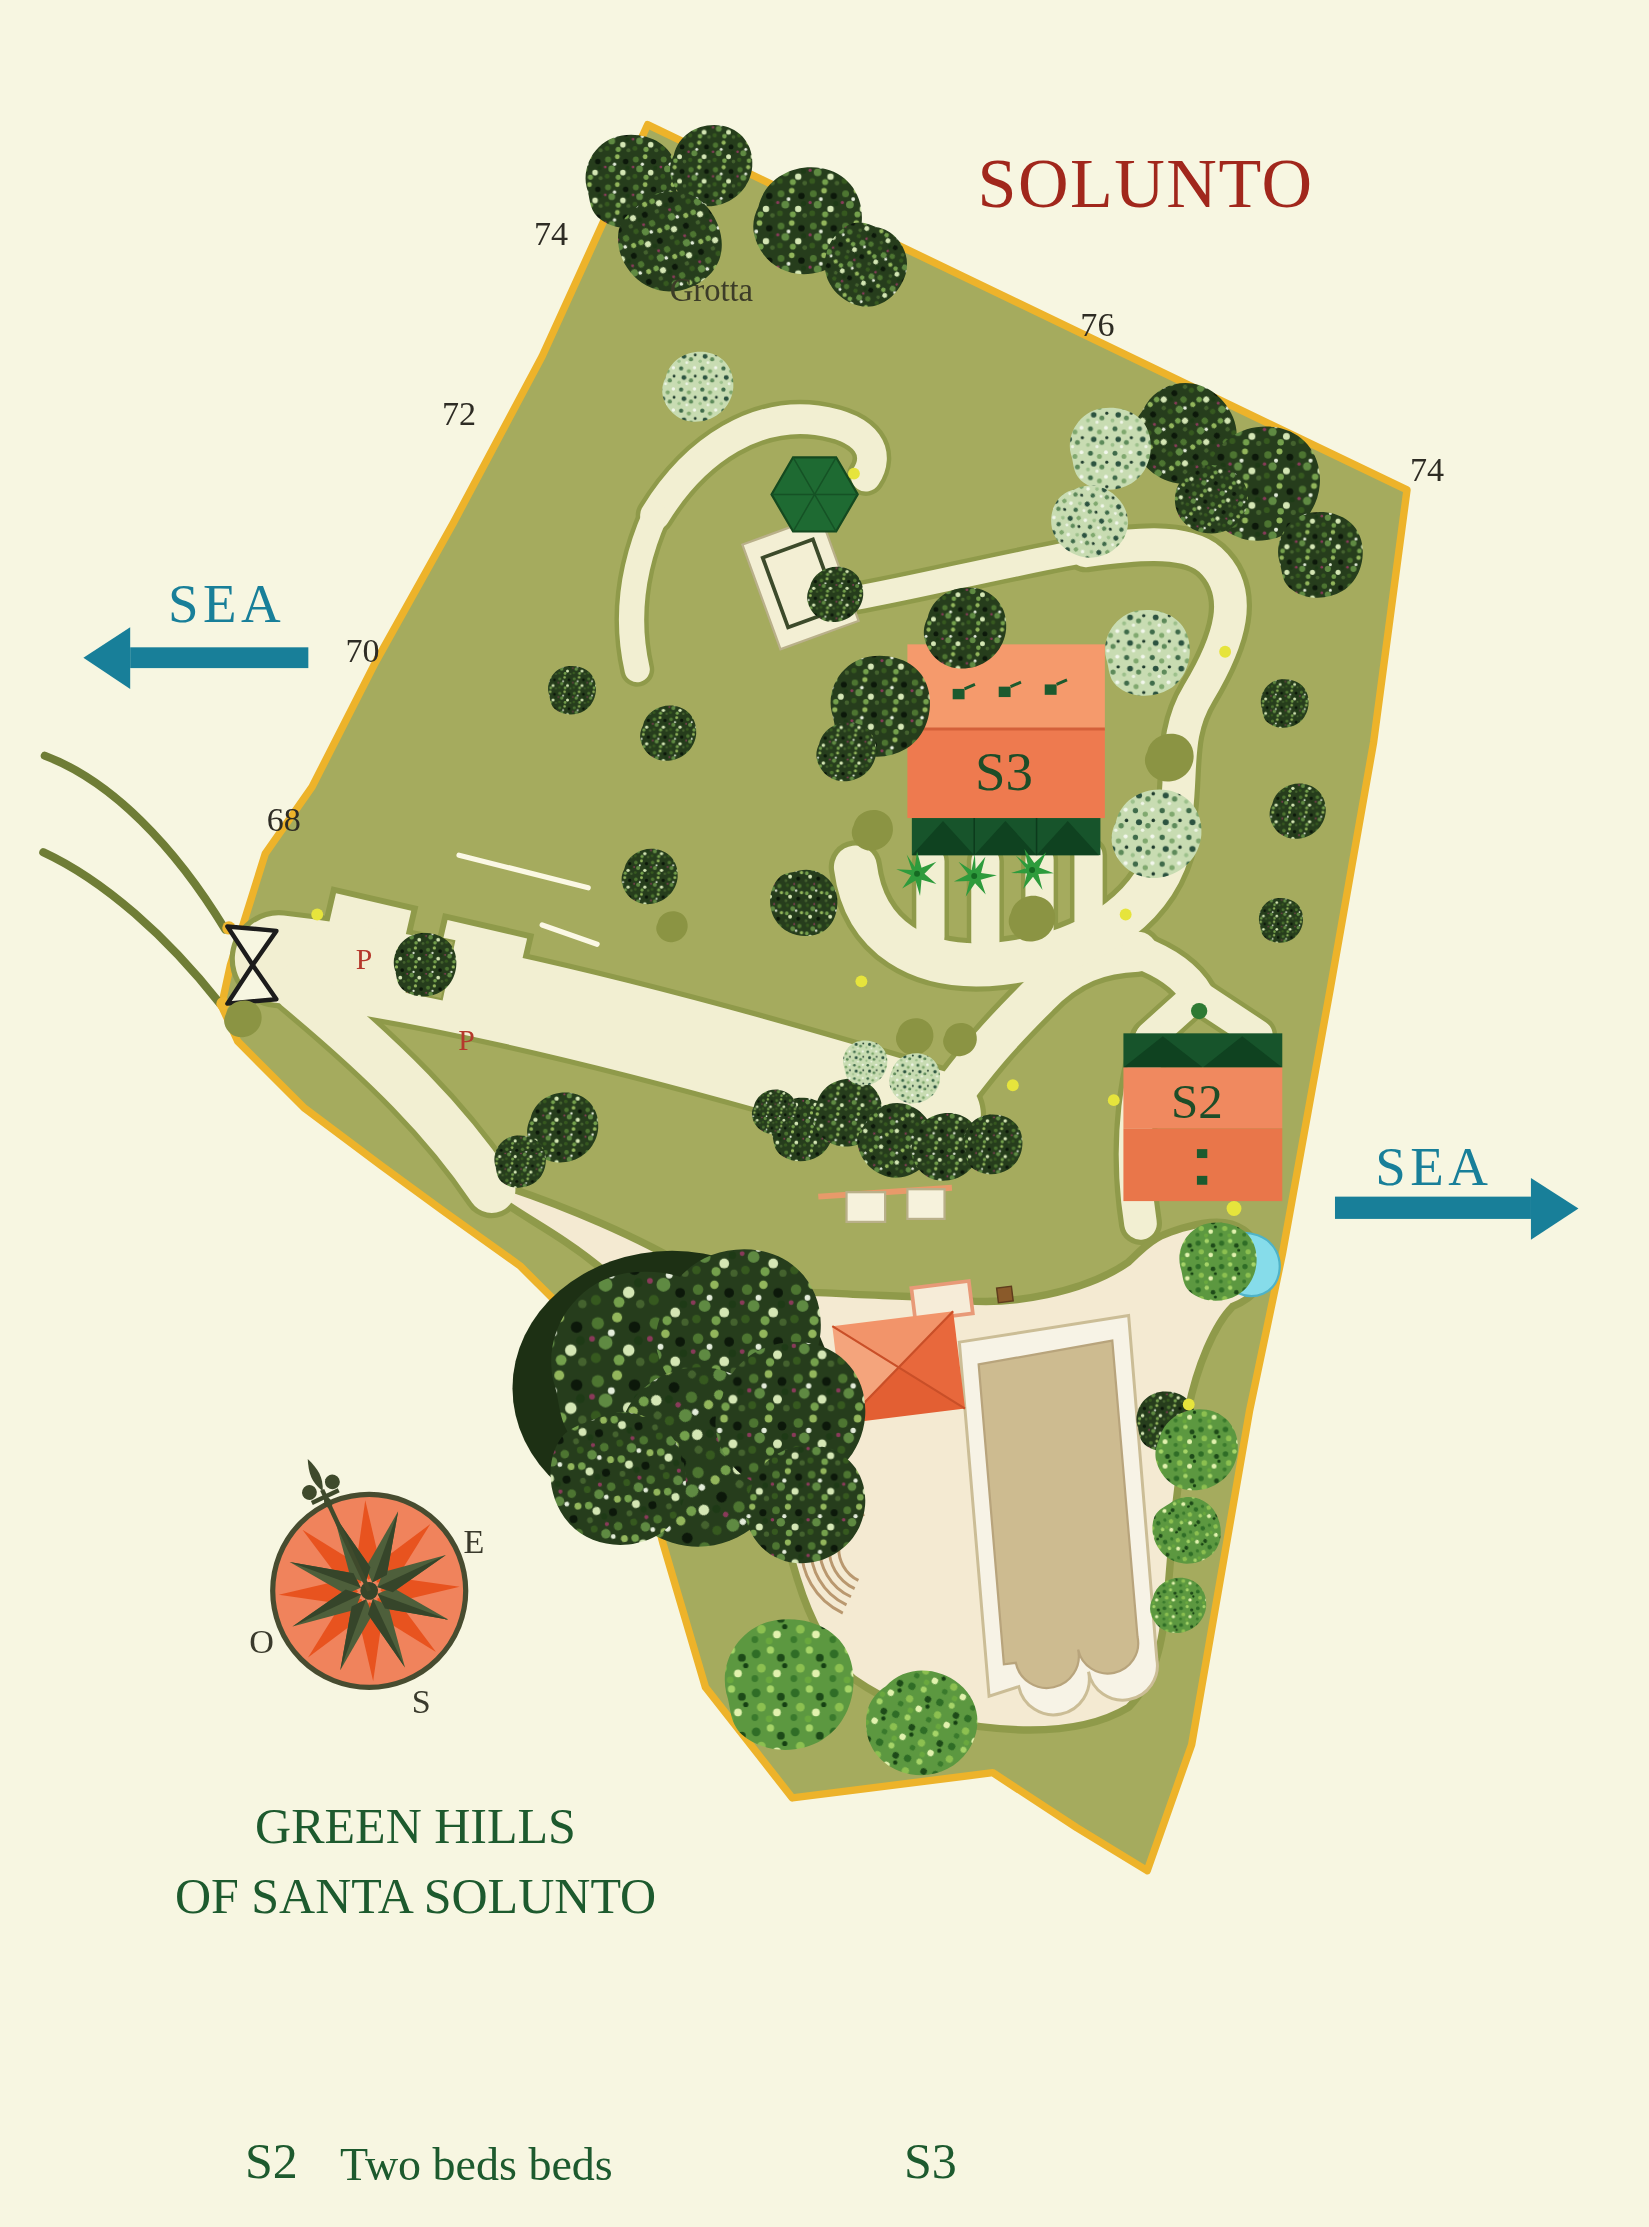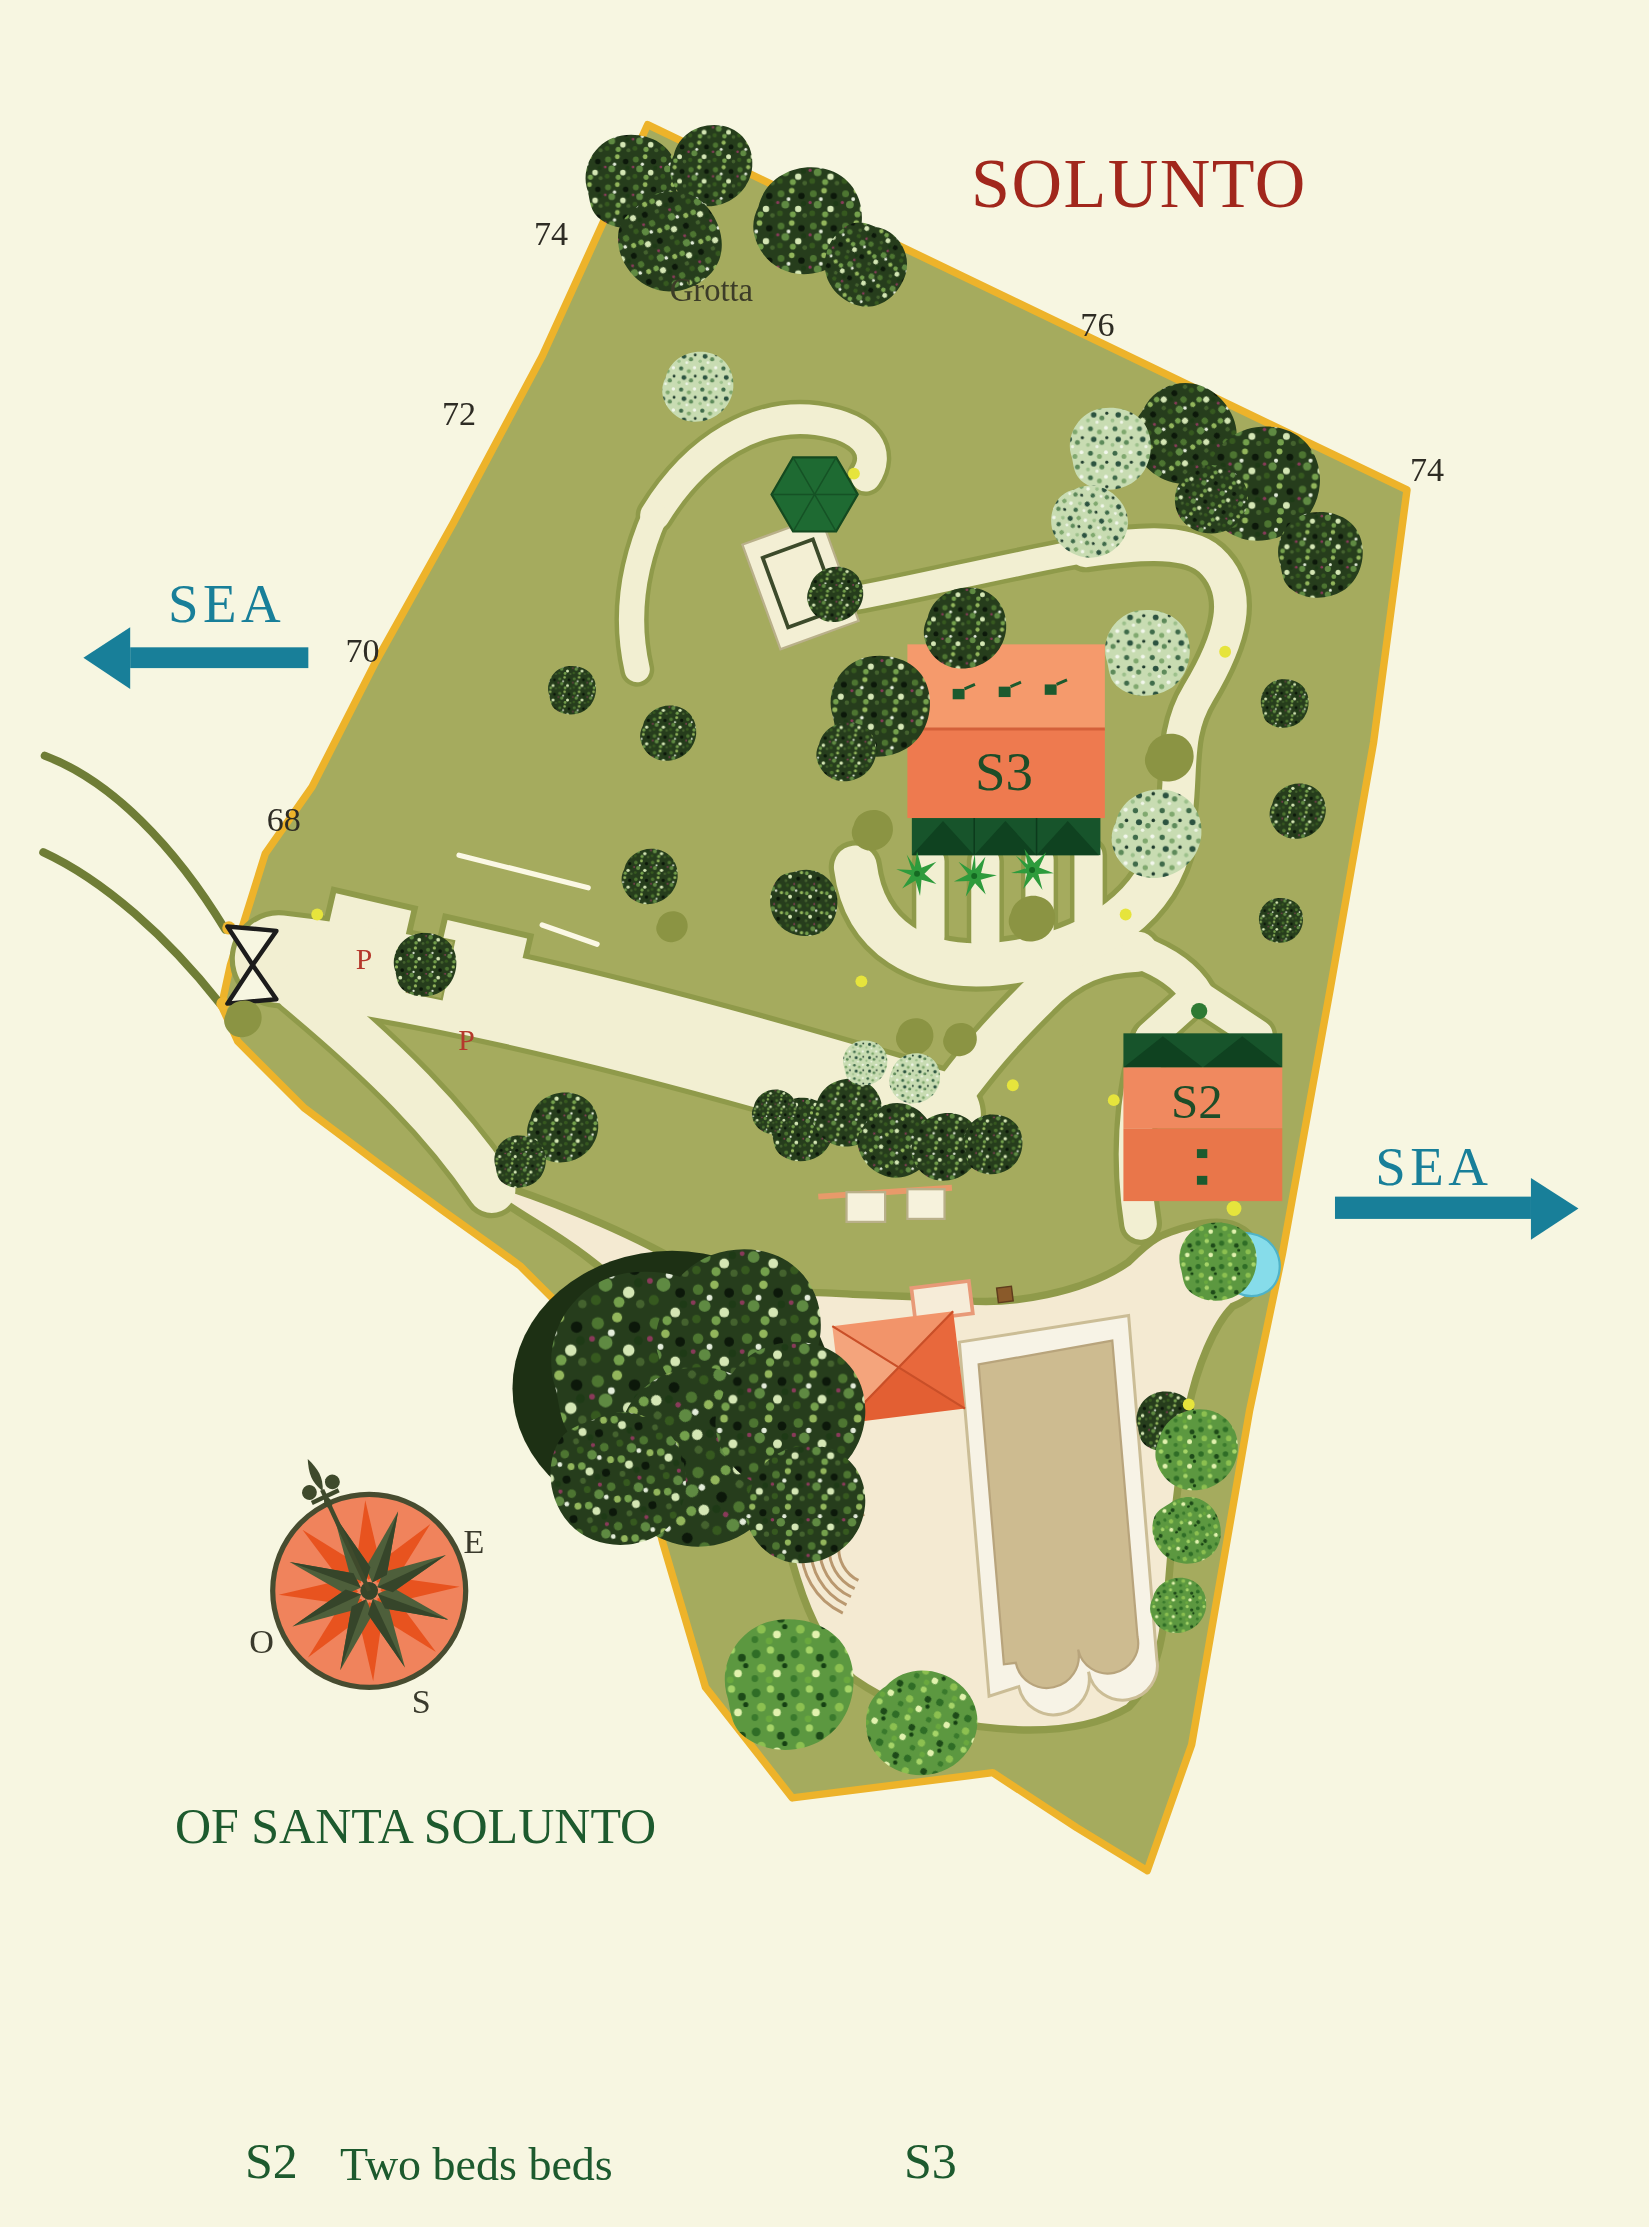--- a/index.html
+++ b/index.html
@@ -8,21 +8,21 @@
   .page svg{position:absolute;left:0;top:0;}
   svg text{font-family:"Liberation Serif",serif;}
   .num{font-size:46px;fill:#2e2c24;}
   .grotta{font-size:44px;fill:#3c3c28;}
   .plabel{font-size:40px;fill:#b5392c;}
   .bldg3{font-size:74px;fill:#1d4d28;}
   .bldg2{font-size:66px;fill:#1d4d28;}
   .sea{font-size:74px;fill:#187f99;letter-spacing:6px;}
   .cdir{font-size:46px;fill:#3a3a2c;}
   .ov{position:absolute;}
-  #solunto{left:971px;top:144px;width:349px;font-size:70px;color:#a1271c;letter-spacing:1.5px;}
+  #solunto{left:971px;top:144px;width:349px;text-align:center;font-size:70px;color:#a1271c;letter-spacing:1.5px;}
   #sitename{left:111px;top:1791px;width:609px;text-align:center;font-size:50px;line-height:70px;color:#1d5a2e;}
   .leg-code{font-size:50px;color:#1d5a2e;}
   .leg-text{font-size:46px;color:#1d5a2e;}
   #leg-s2-code{left:245px;top:2132px;}
   #leg-s2-text{left:340px;top:2138px;}
   #leg-s3-code{left:904px;top:2132px;}
   #leg-s3-text{left:1028px;top:2138px;}
 </style>
 </head>
 <body>
@@ -398,20 +398,21 @@
     </g>
   </g>
   <text class="cdir" x="638" y="2092" text-anchor="middle">E</text>
   <text class="cdir" x="352" y="2227" text-anchor="middle">O</text>
   <text class="cdir" x="567" y="2308" text-anchor="middle">S</text>
 </svg>
 
   <div id="solunto" class="ov">SOLUNTO</div>
 
   <div id="sitename" class="ov">
+    <div>GREEN HILLS</div>
     <div>OF SANTA SOLUNTO</div>
   </div>
 
   <div id="leg-s2-code" class="ov leg-code">S2</div>
   <div id="leg-s2-text" class="ov leg-text">Two beds beds</div>
   <div id="leg-s3-code" class="ov leg-code">S3</div>
 
 </div>
 
 

